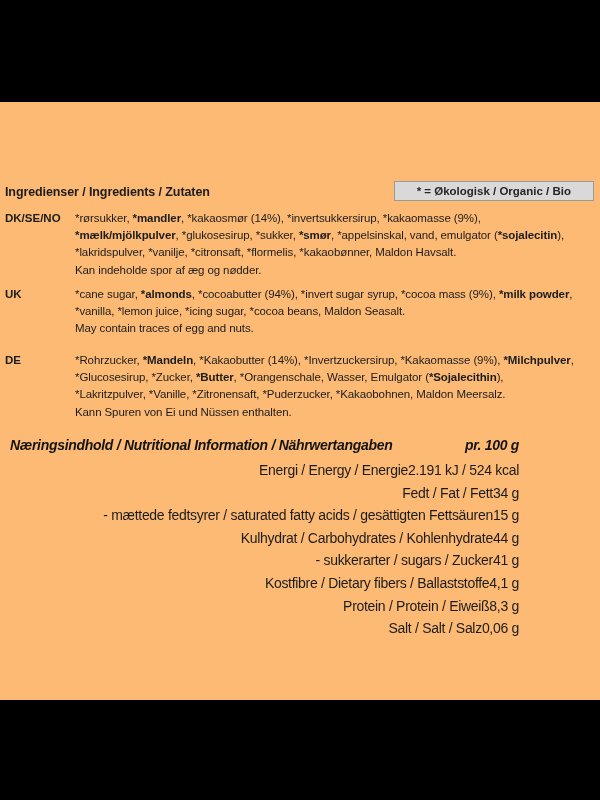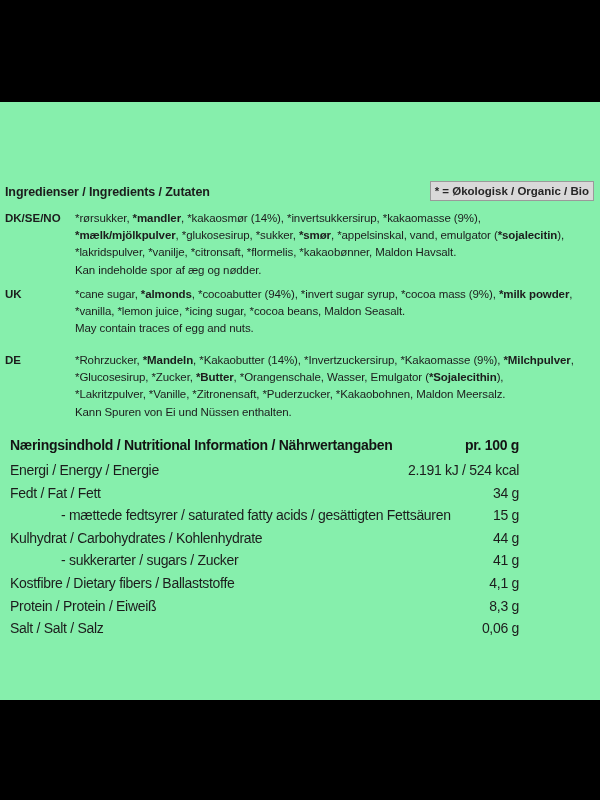--- a/index.html
+++ b/index.html
@@ -5,42 +5,42 @@
   * { margin:0; padding:0; box-sizing:border-box; }
   html, body { width:600px; height:800px; overflow:hidden; background:#000; }
   body { font-family:"Liberation Sans","DejaVu Sans",sans-serif; }
 
   .stage { position:relative; width:600px; height:800px; background:#000; }
 
   .letterbox { position:absolute; left:0; width:600px; background:#000; }
   .letterbox.top { top:0; height:102px; }
   .letterbox.bottom { top:700px; height:100px; }
 
-  .paper { position:absolute; top:102px; left:0; width:600px; height:598px; background:#86efac; }
+  .paper { position:absolute; top:102px; left:0; width:600px; height:598px; background:#fdba74; }
 
   .ing-header { position:absolute; top:79px; left:5px; right:6px;
                 display:flex; justify-content:space-between; align-items:flex-start; }
   .ing-title { font-weight:bold; font-size:12.5px; color:#1c1c1c; padding-top:4px; letter-spacing:-0.1px; }
   .organic-box { background:#d9d9d9; border:1px solid #9a9a9a; font-size:11.5px;
-                 color:#262626; padding:3px 4px; font-weight:600; white-space:nowrap; }
+                 color:#262626; padding:3px 22px; font-weight:600; white-space:nowrap; }
 
   .ing-section { position:absolute; left:5px; right:0; display:flex;gap:13px; }
   .ing-label { flex:0 0 57px; width:57px; font-weight:bold; font-size:11.5px;
                color:#1c1c1c; line-height:17.2px; }
   .ing-text { font-size:11.5px; color:#1c1c1c; line-height:17.2px;
               letter-spacing:-0.1px; }
   .ing-line { white-space:nowrap; }
   .b { font-weight:bold; }
 
   .nut-header { position:absolute; top:333px; left:10px; right:81px;
                 display:flex; justify-content:space-between;
                 font-weight:bold; font-size:14px; letter-spacing:-0.3px;
-                color:#141414; line-height:21px; }
+                color:#141414; line-height:21px;font-style:italic; }
   .nut-rows { position:absolute; top:357px; left:10px; right:81px; }
-  .nut-row { display:flex; justify-content:space-between; align-items:baseline;
+  .nut-row { display:flex; justify-content:flex-end; align-items:baseline;
              height:22.6px; line-height:22.6px; font-size:14px;
              letter-spacing:-0.3px; color:#1c1c1c; }
   .nut-row.sub .nut-label { padding-left:3px;margin-left:48px; }
   .nut-label, .nut-value { white-space:nowrap; }
 </style>
 </head>
 <body>
 
 <div class="stage">
   <div class="letterbox top"></div>

